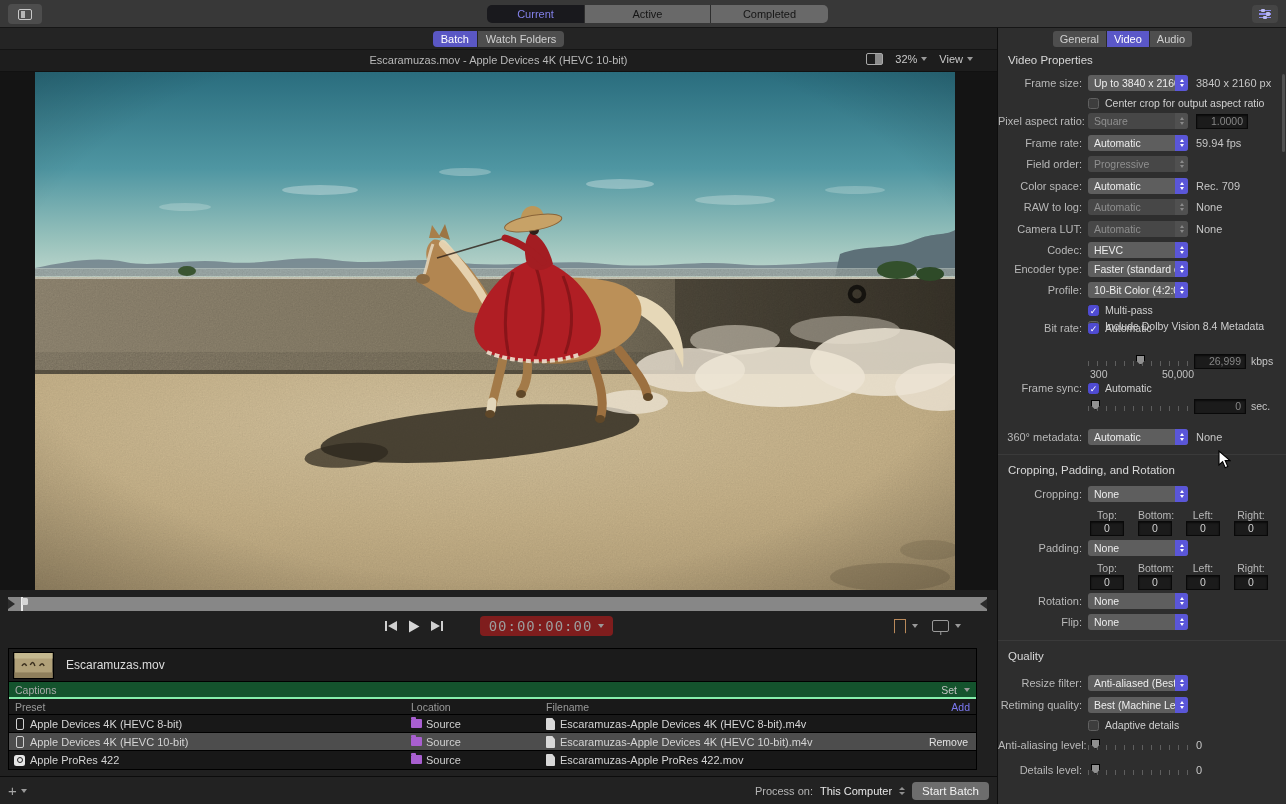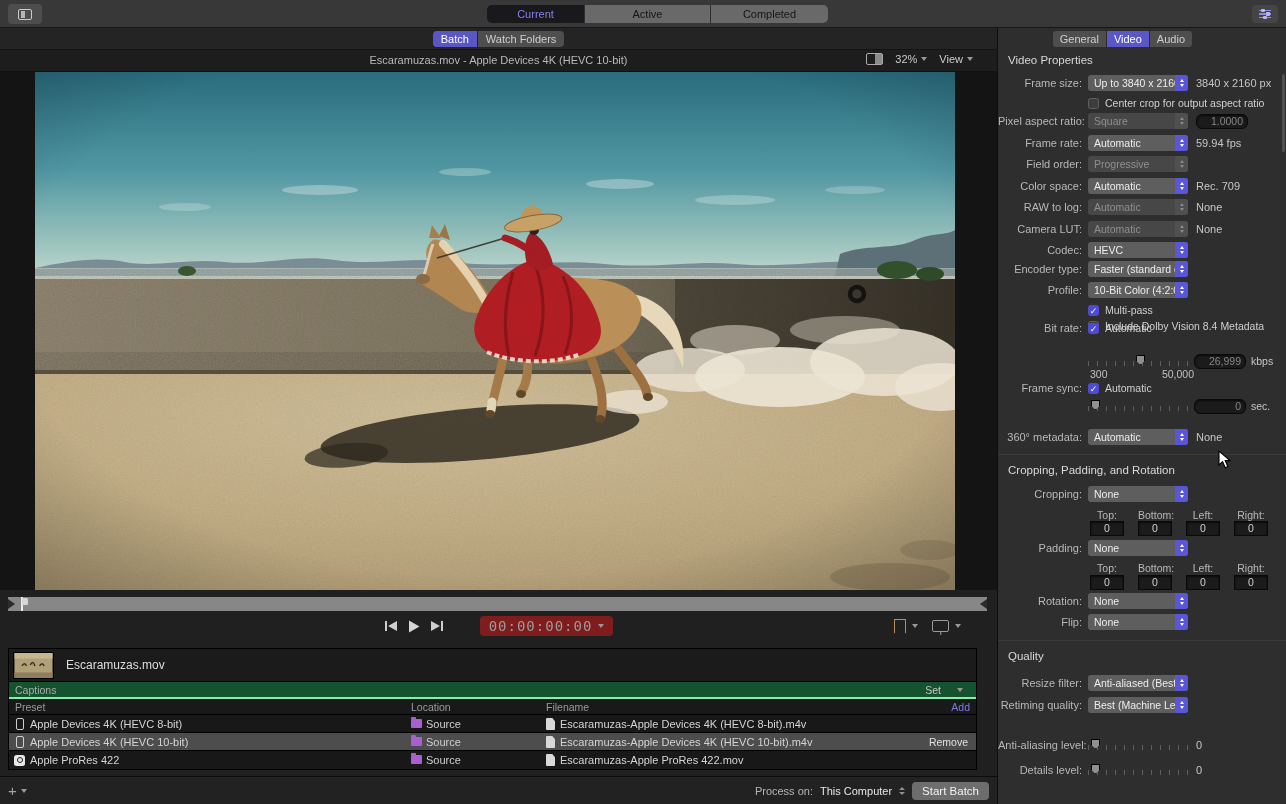--- a/index.html
+++ b/index.html
@@ -55,21 +55,21 @@
   .dispicon { width:17px; height:12px; border:1.5px solid #9a9a9a; border-radius:2px; position:relative; }
   .dispicon:after { content:""; position:absolute; left:50%; bottom:-4px; width:1.5px; height:3px; background:#9a9a9a; transform:translateX(-50%); }
 
   
   .batchpanel { position:absolute; top:620px; left:8px; width:969px; background:#101010; border:1px solid #000; }
   .srcrow { height:33px; background:#1b1b1b; border-bottom:1px solid #000; display:flex; align-items:center; }
   .thumb { width:41px; height:27px; margin-left:4px; border:1px solid #000; }
   .srcname { margin-left:12px; font-size:12px; color:#ddd; }
   .capsrow { height:17px; background:#14532d; border-bottom:2px solid #86efac; position:relative; font-size:10.5px; color:#ababab; }
   .capsrow .l { position:absolute; left:6px; top:2px; }
-  .capsrow .r { position:absolute; right:13px; top:2px; display:flex; align-items:center; gap:16px; color:#c5c5c5; }
+  .capsrow .r { position:absolute; right:6px; top:2px; display:flex; align-items:center; gap:7px; color:#c5c5c5; }
   .hdrrow { height:16px; background:#191919; border-bottom:1px solid #000; position:relative; font-size:10.5px; color:#9a9a9a; }
   .hdrrow span { position:absolute; top:2px; }
   .h-preset{left:6px;} .h-loc{left:402px;} .h-file{left:537px;}
   .h-add{ right:6px; color:#7b78f0; }
   .jobrow { height:18px; background:#181818; border-bottom:1px solid #000; position:relative; font-size:11px; color:#d4d4d4; }
   .jobrow.sel { background:#4d4d4d; }
   .jobrow:last-child { border-bottom:none; }
   .jr-text { position:absolute; left:21px; top:2.5px; }
   .jr-loc { position:absolute; left:417px; top:2.5px; color:#cfcfcf; }
   .jr-file { position:absolute; left:551px; top:2.5px; }
@@ -117,21 +117,21 @@
   .popup.dis .cap { background:#505050; }
   .popup.dis .cap .u { border-bottom-color:#8a8a8a; } .popup.dis .cap .d { border-top-color:#8a8a8a; }
 
   .cb { width:11px; height:11px; border-radius:2.5px; background:#3d3d3d; border:1px solid #606060; flex:none; }
   .cb.on { background:#4f4bd2; border-color:#4f4bd2; color:#fff; font-size:9px; line-height:10px; text-align:center; }
   .cblbl { margin-left:6px; font-size:10.5px; color:#cfcfcf; white-space:nowrap; }
 
   .tfield { background:#1b1b1b; border:1px solid #090909; box-shadow:inset 0 1px 2px rgba(0,0,0,.65); height:15px; font-size:10.5px; color:#cfcfcf; display:flex; align-items:center; flex:none; }
   .tfield.r { justify-content:flex-end; padding-right:4px; width:52px; }
   .tfield.c { justify-content:center; width:34px; }
-  .tfield.dim { color:#858585;border-radius:6px; }
+  .tfield.dim { color:#858585; }
 
   .slider { width:100px; height:12px; position:relative; flex:none; }
   .slider .ticks { position:absolute; left:0; right:0; bottom:1px; height:5px; background:repeating-linear-gradient(90deg,#5e5e5e 0 1px,transparent 1px 9px); }
   .slider .thumb { position:absolute; top:0; width:9px; height:10px; background:#909090; clip-path:polygon(0 0,100% 0,100% 55%,50% 100%,0 55%); }
   .rangelbls { margin-left:92px; width:104px; display:flex; justify-content:space-between; font-size:10.5px; color:#c0c0c0; }
   .gridrow { margin-left:92px; display:flex; gap:14px; }
   .gcol { width:34px; text-align:center; font-size:10.5px; color:#b8b8b8; white-space:nowrap; }
   .unit { margin-left:5px; font-size:10.5px; color:#c6c6c6; }
 
   .cursor { position:absolute; left:1218px; top:450px; z-index:50; }
@@ -687,20 +687,25 @@
   <div class="prow" style="top:669px;">
     <span class="plabel">Retiming quality:</span>
     <div class="popup">
         <span class="ptx">Best (Machine Learni...</span>
         <span class="cap">
           <i class="u"></i>
           <i class="d"></i>
         </span>
       </div>
   </div>
+  <div class="prow" style="top:689px;">
+    <span class="plabel"></span>
+    <span class="cb"></span>
+    <span class="cblbl">Adaptive details</span>
+  </div>
   <div class="prow" style="top:709px;">
     <span class="plabel">Anti-aliasing level:</span>
     <span class="slider">
         <span class="ticks"></span>
         <span class="thumb" style="left:-1px;"></span>
       </span>
     <span class="pinfo">0</span>
   </div>
   <div class="prow" style="top:734px;">
     <span class="plabel">Details level:</span>

